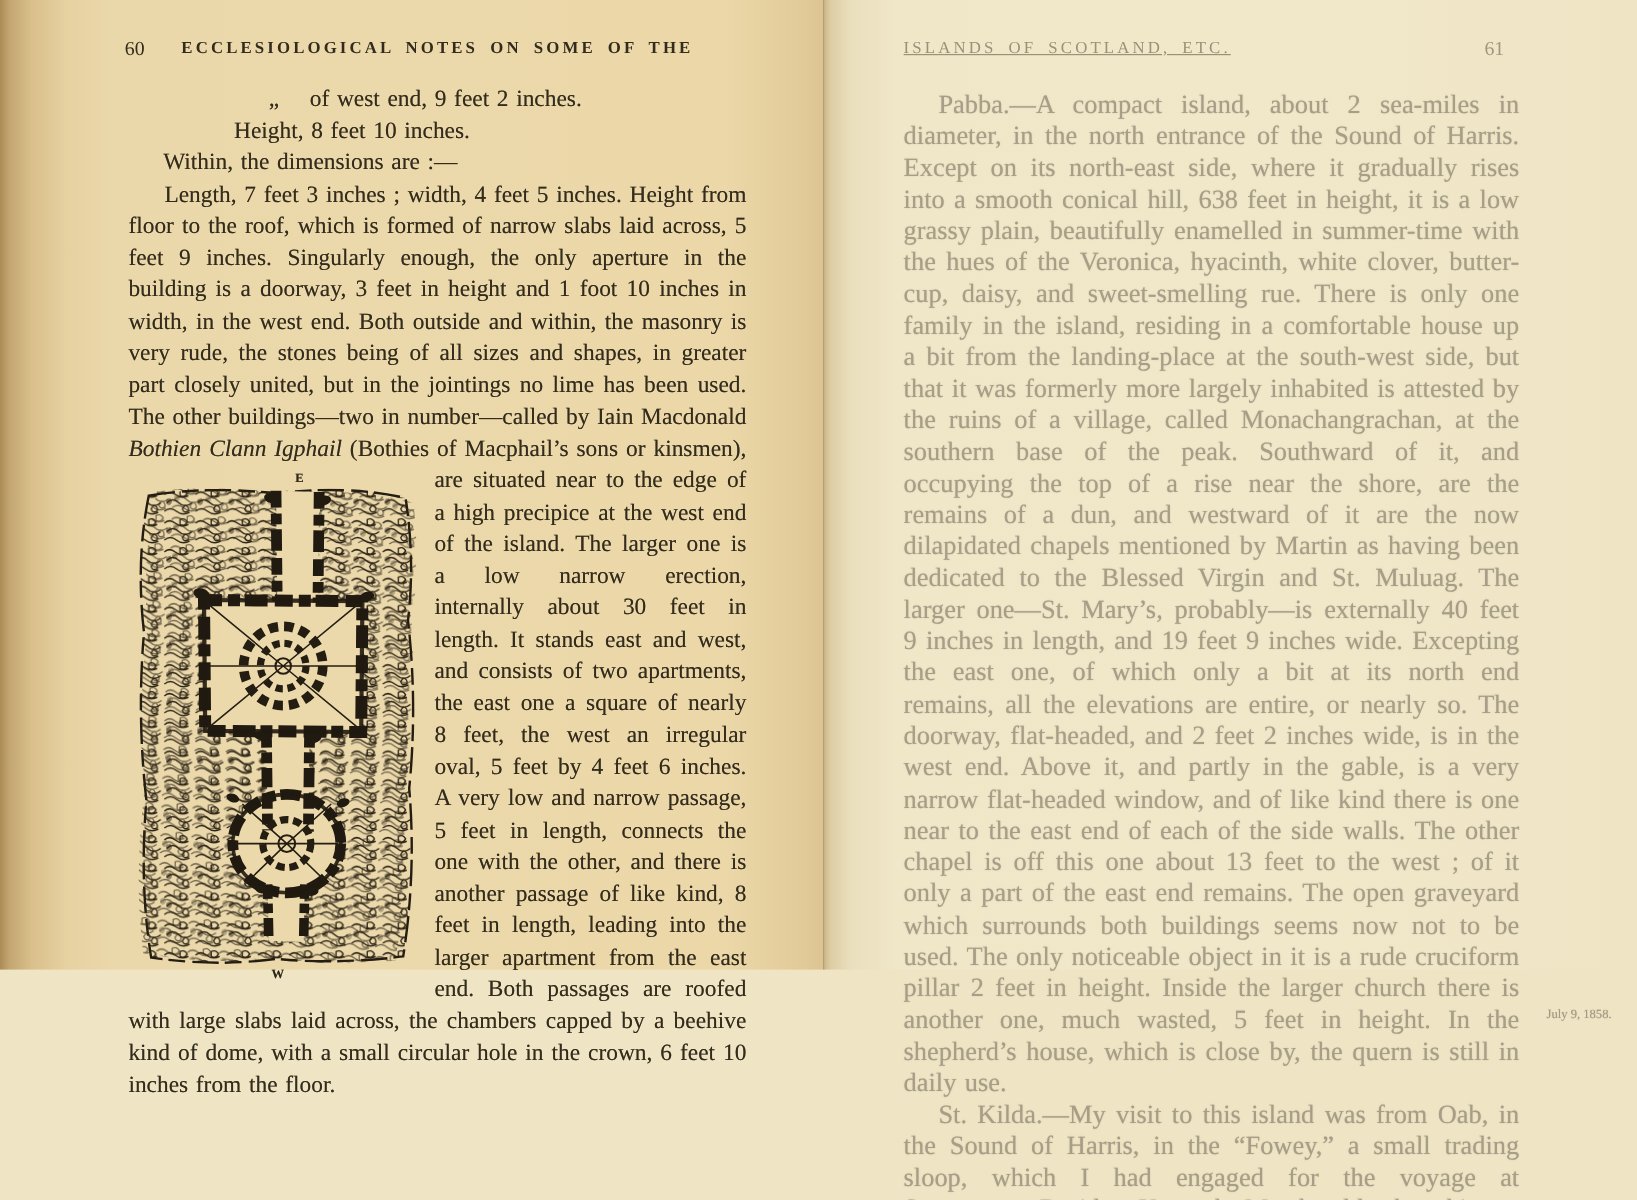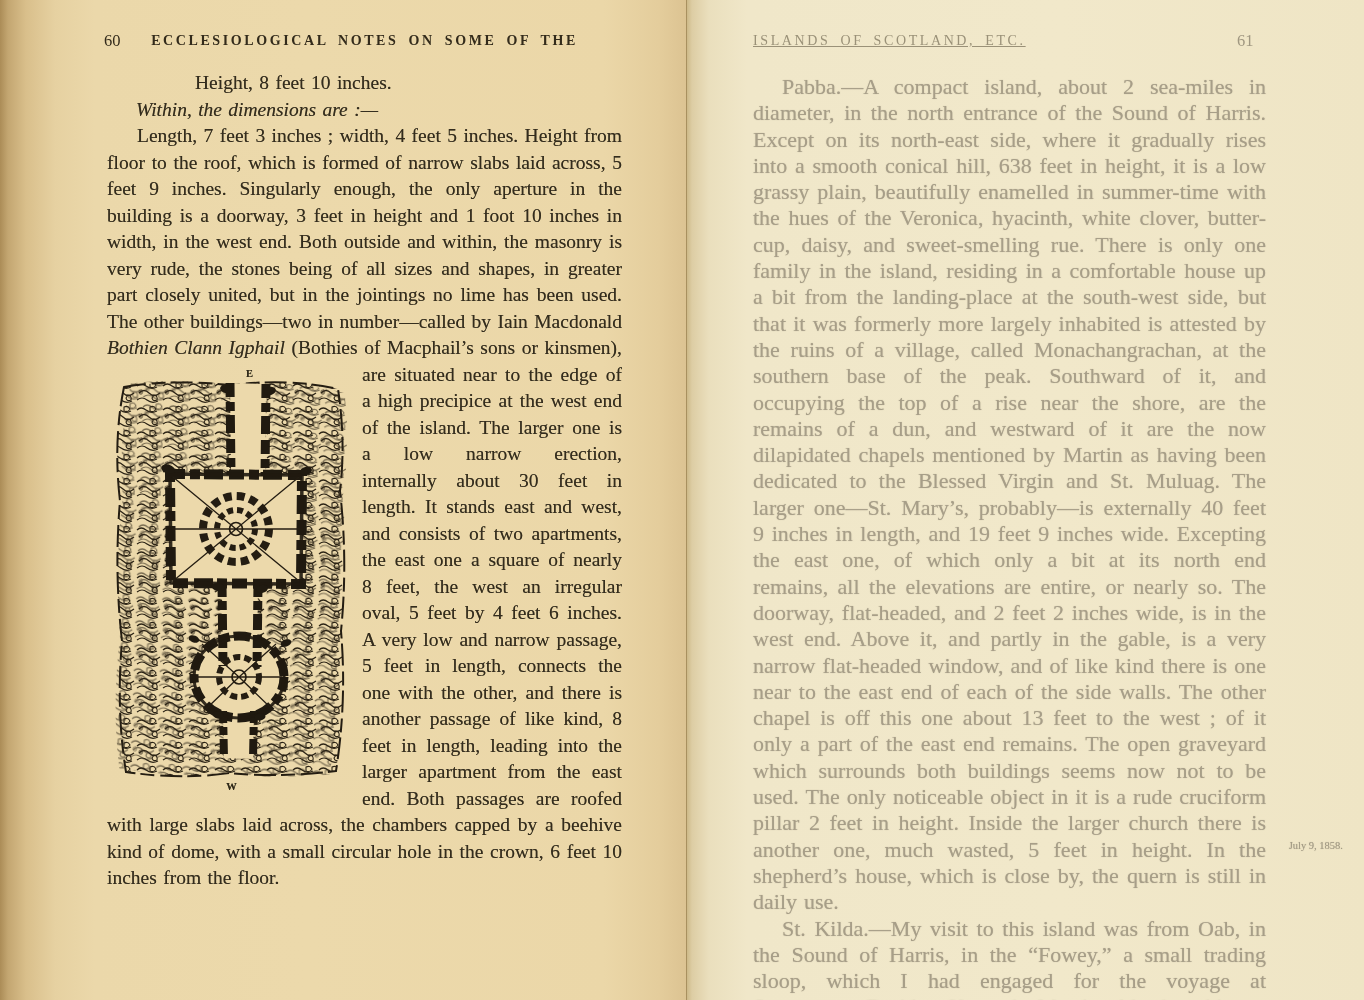--- a/index.html
+++ b/index.html
@@ -1,21 +1,21 @@
 <!DOCTYPE html>
 <html><head>
 <meta charset="utf-8">
 <style>
   html,body{margin:0;padding:0;}
   body{
     width:1364px;height:1000px;position:relative;overflow:hidden;
     background:#efe5c4;
     font-family:"Liberation Serif","DejaVu Serif",serif;
   }
-  .page{position:absolute;top:0;height:1000px;}
+  .page{position:absolute;top:0;height:808px;}
   .page-left{
     left:0;width:686px;
     background:linear-gradient(90deg,
       #ab8c57 0px,#c3a671 8px,#d9bf8b 26px,#e6d1a1 55px,#ebd8aa 95px,
       #ecd9ab 45%,#ebd7a8 88%,#e4cd9c 96%,#dcc392 100%);
     color:#332c1d;
   }
   .page-right{
     left:686px;width:678px;
     background:linear-gradient(90deg,
@@ -34,21 +34,21 @@
   .pagenum-right{left:550px;color:#a09781;}
   .body-left{
     position:absolute;left:107px;top:70px;width:515px;
     font-size:19.5px;line-height:26.5px;word-spacing:1.5px;
     text-shadow:0 0 .4px rgba(46,40,24,.55);
   }
   .dim{white-space:pre;}
   .dim-1{margin-left:89px;}
   .dim-2{margin-left:117px;}
   .dim-3{margin-left:88px;}
-  .within{margin-left:29px;font-style:italic;}
+  .within{margin-left:29px;}
   .para{margin:0;text-align:justify;text-indent:30px;}
   .fig{
     float:left;width:242px;margin:5px 13px 2px 0;
     text-align:center;text-indent:0;color:#2e2818;
   }
   .fig-label{display:block;font-size:10.5px;line-height:13px;font-weight:700;letter-spacing:1px;}
   .fig-label-e{transform:translateX(22px);}
   .fig-label-w{transform:translateX(4px);}
   .fig svg{display:block;margin:1px auto 1px auto;}
   .body-right{
@@ -66,20 +66,21 @@
   }
 </style>
 </head>
 <body>
 
 <div class="page page-left">
   <span class="pagenum pagenum-left">60</span>
   <div class="running running-left">ECCLESIOLOGICAL NOTES ON SOME OF THE</div>
 
   <div class="body-left">
+    <div class="dim dim-2">„    of west end, 9 feet 2 inches.</div>
     <div class="dim dim-3">Height, 8 feet 10 inches.</div>
     <div class="within">Within, the dimensions are :—</div>
 
     <p class="para"><span>Length, 7 feet 3 inches ; width, 4 feet 5 inches. Height from floor to the roof, which is formed of narrow slabs laid across, 5 feet 9 inches. Singularly enough, the only aperture in the building is a doorway, 3 feet in height and 1 foot 10 inches in width, in the west end. Both outside and within, the masonry is very rude, the stones being of all sizes and shapes, in greater part closely united, but in the jointings no lime has been used. The other buildings—two in number—called by Iain Macdonald </span><i>Bothien Clann Igphail</i><span> (Bothies of Macphail’s sons or kinsmen), are situated near to the edge of </span><span class="fig">
           <span class="fig-label fig-label-e">E</span>
           <svg width="237" height="398" viewBox="0 0 237 398">
       <defs>
         <pattern id="rb" patternUnits="userSpaceOnUse" width="26" height="24">
           <path d="M1,5 Q5,1 10,5 T21,6 M3,12 Q8,7 13,12 T24,12 M1,19 Q6,15 11,19 T22,20" fill="none" stroke="#2b2315" stroke-width="1.2"></path>
           <path d="M14,2 q4,-2 6,2 q-2,4 -6,2 z" fill="none" stroke="#2b2315" stroke-width="1.1"></path>

